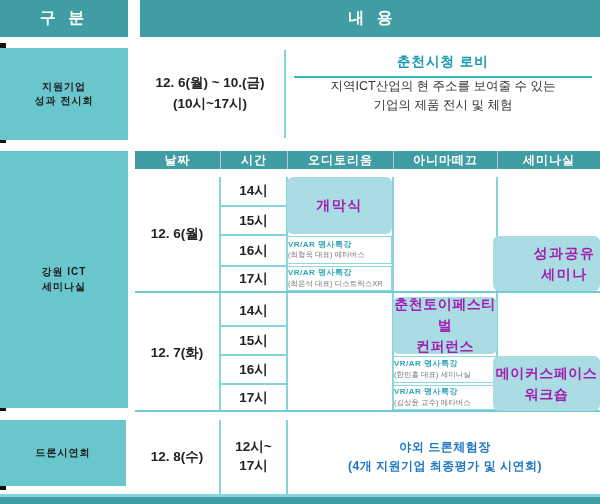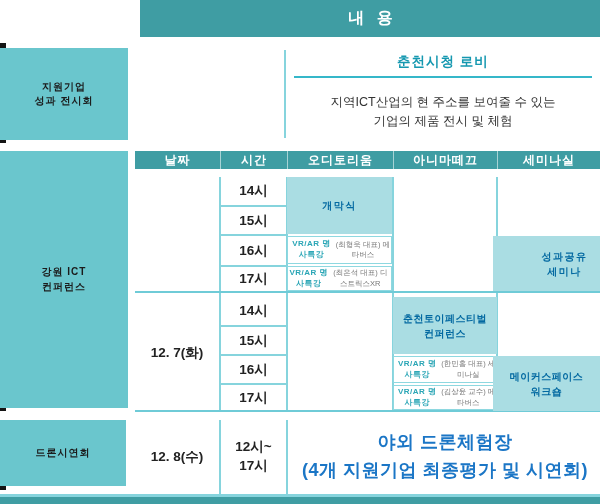--- a/index.html
+++ b/index.html
@@ -14,51 +14,54 @@
   .vline,.hline{background:#86D4DD;}
   .divider{background:#6FCBD7;}
   .date-cell,.time-cell{color:#222222;font-size:13.5px;font-weight:600;}
   .venue{color:#1598B0;font-weight:bold;font-size:13.5px;letter-spacing:1px;}
   .underline{background:#35B7C9;}
   .desc{color:#333333;font-size:12.5px;line-height:1.5;}
   .thead{display:flex;background:#3F9DA3;}
   .thead span{flex:0 0 auto;display:flex;align-items:center;justify-content:center;
               color:#ffffff;font-size:12px;font-weight:bold;letter-spacing:1px;box-sizing:border-box;}
   .thead span + span{border-left:1px solid rgba(255,255,255,0.55);}
-  .pale{background:#AADDE3;color:#0369a1;font-weight:bold;font-size:10px;
-        letter-spacing:1.5px;line-height:1.5;}
-  .lecture{background:#ffffff;border:1px solid #8ED8E0;display:flex;
-           align-items:center;justify-content:center;text-align:center;line-height:1.35;}
+  .pale{background:#AADDE3;color:#a21caf;font-weight:bold;font-size:14px;
+        letter-spacing:1.5px;line-height:1.5;border-radius:6px;}
+  .lecture{background:#ffffff;border:1px solid #8ED8E0;display:flex;flex-direction:column;
+           align-items:flex-start;justify-content:center;text-align:center;line-height:1.35;}
   .lec-title{color:#2BA6B6;font-weight:bold;font-size:8px;letter-spacing:0.5px;}
   .lec-sub{color:#787878;font-size:7.5px;}
-  .blue-content{color:#1B76C6;font-weight:bold;font-size:18px;line-height:1.55;letter-spacing:0.5px;}
+  .blue-content{color:#1B76C6;font-weight:bold;font-size:12px;line-height:1.55;letter-spacing:0.5px;}
   .footer-bar{background:#3F9DA3;}
 </style>
 </head>
 <body>
 
 <div class="page">
 
+  <div class="abs center hdr-cell" style="left:0;top:3;width:128px;height:37px;">구 분</div>
   <div class="abs center hdr-cell" style="left:140px;top:3;width:465px;height:37px;">내 용</div>
 
   <div class="abs tick" style="left:0;top:43px;width:6px;height:5px;"></div>
   <div class="abs tick" style="left:0;top:138px;width:6px;height:5px;"></div>
   <div class="abs tick" style="left:0;top:406px;width:6px;height:5px;"></div>
   <div class="abs tick" style="left:0;top:485px;width:6px;height:5px;"></div>
 
   <div class="abs center cat-box ml" style="left:0;top:48px;width:128px;height:92px;">지원기업
 성과 전시회</div>
+  <div class="abs center date-cell ml" style="left:135px;top:48px;width:150px;height:92px;line-height:1.55;">12. 6(월) ~ 10.(금)
+(10시~17시)</div>
   <div class="abs vline" style="left:284px;top:50px;width:2px;height:88px;"></div>
   <div class="abs center venue" style="left:294px;top:50px;width:298px;height:24px;">춘천시청 로비</div>
   <div class="abs underline" style="left:294px;top:76px;width:298px;height:2px;"></div>
-  <div class="abs center desc ml" style="left:294px;top:86px;width:298px;height:52px;">지역ICT산업의 현 주소를 보여줄 수 있는
+  <div class="abs center desc ml" style="left:294px;top:70px;width:298px;height:52px;">지역ICT산업의 현 주소를 보여줄 수 있는
 기업의 제품 전시 및 체험</div>
 
   <div class="abs center cat-box ml" style="left:0;top:151px;width:128px;height:257px;">강원 ICT
-컨퍼런스</div>
+세미나실</div>
 
   <div class="abs thead" style="left:135px;top:151px;width:465px;height:18px;">
     <span style="width:85px;">날짜</span>
     <span style="width:67px;font-family:Liberation Mono, monospace;">시간</span>
     <span style="width:106px;">오디토리움</span>
     <span style="width:104px;">아니마떼끄</span>
     <span style="width:103px;">세미나실</span>
   </div>
 
   <div class="abs vline" style="left:219px;top:177px;width:2px;height:234px;"></div>
@@ -69,20 +72,21 @@
   <div class="abs hline" style="left:221px;top:205px;width:65px;height:2px;"></div>
   <div class="abs hline" style="left:221px;top:234px;width:65px;height:2px;"></div>
   <div class="abs hline" style="left:221px;top:265px;width:65px;height:2px;"></div>
   <div class="abs hline" style="left:221px;top:325px;width:65px;height:2px;"></div>
   <div class="abs hline" style="left:221px;top:354px;width:65px;height:2px;"></div>
   <div class="abs hline" style="left:221px;top:383px;width:65px;height:2px;"></div>
 
   <div class="abs divider" style="left:135px;top:291px;width:465px;height:2px;"></div>
   <div class="abs divider" style="left:135px;top:410px;width:465px;height:2px;"></div>
 
+  <div class="abs center date-cell" style="left:135px;top:177px;width:84px;height:114px;">12. 6(월)</div>
   <div class="abs center time-cell" style="left:221px;top:177px;width:65px;height:28px;">14시</div>
   <div class="abs center time-cell" style="left:221px;top:207px;width:65px;height:27px;">15시</div>
   <div class="abs center time-cell" style="left:221px;top:236px;width:65px;height:29px;">16시</div>
   <div class="abs center time-cell" style="left:221px;top:267px;width:65px;height:24px;">17시</div>
 
   <div class="abs center pale" style="left:287px;top:177px;width:105px;height:57px;">개막식</div>
 
   <div class="abs lecture" style="left:287px;top:236px;width:105px;height:28px;">
     <span class="lec-title">VR/AR 명사특강</span>
     <span class="lec-sub">(최형욱 대표) 메타버스</span>

